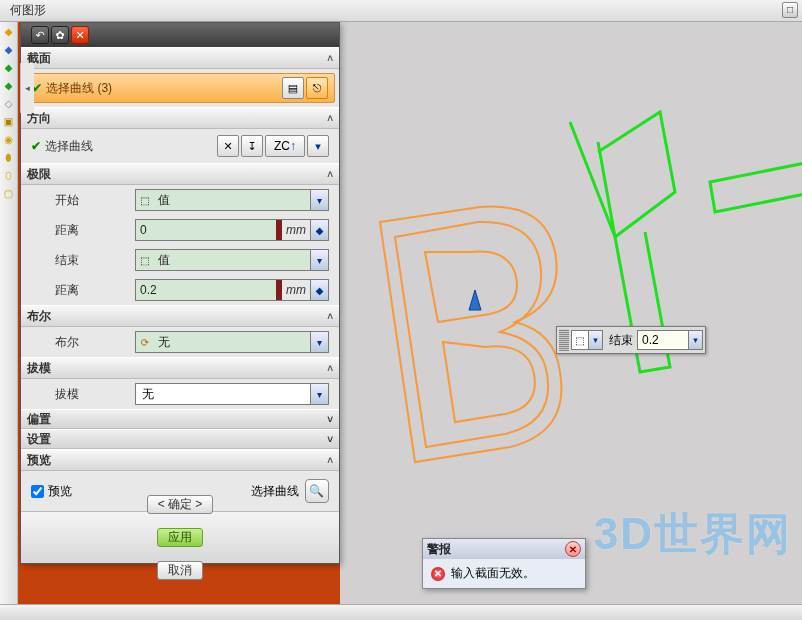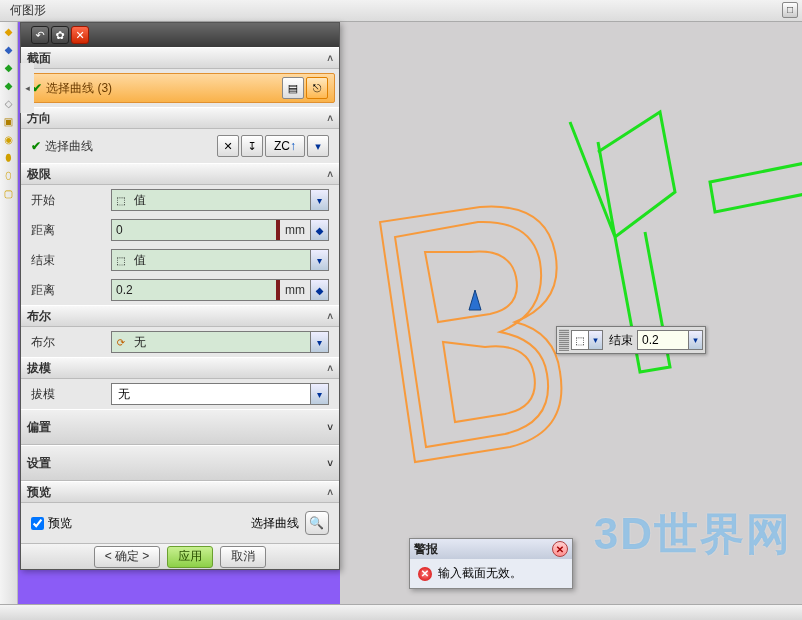--- a/index.html
+++ b/index.html
@@ -1,89 +1,89 @@
 <!DOCTYPE html>
 <html><head>
 <meta charset="utf-8">
 <style>
 * { margin: 0; padding: 0; box-sizing: border-box; font-family: "Microsoft YaHei", SimSun, Arial, sans-serif; font-size: 12px; }
 body { width: 802px; height: 620px; background: #d0d0d0; position: relative; overflow: hidden; }
 
-.main-bg { position: absolute; left: 0; top: 0; right: 0; bottom: 0; background: #8b5cf6; }
+.main-bg { position: absolute; left: 0; top: 0; right: 0; bottom: 0; background: #c2410c; }
 .top-strip { position: absolute; left: 0; top: 0; right: 0; height: 22px; background: linear-gradient(#f2f2f2,#dcdcdc); border-bottom: 1px solid #aaa; padding-left: 10px; line-height: 20px; color: #333; }
 .top-strip .right-btn { position:absolute; right:4px; top:2px; width:16px; height:16px; background:linear-gradient(#fff,#ccc); border:1px solid #888; border-radius:2px; display:flex; align-items:center; justify-content:center; font-size:10px; }
 .left-tools { position: absolute; left: 0; top: 22px; width: 18px; bottom: 0; background: linear-gradient(to right,#f4f4f4,#dedede); border-right:1px solid #bbb; }
 .left-tool { width: 16px; height: 16px; margin: 2px auto; border:1px solid transparent; font-size:10px; text-align:center; line-height:14px; }
 
 .dialog { position: absolute; left: 20px; top: 22px; width: 320px; background: #e8e8e8; border: 1px solid #555; box-shadow: 2px 2px 6px rgba(0,0,0,.3); }
 .dlg-title { height: 24px; background: linear-gradient(#6a6a6a,#3a3a3a); color: #fff; display: flex; align-items: center; padding: 0 4px 0 8px; }
 .dlg-title .t { flex: 1; font-weight: bold; }
 .title-btn { width: 18px; height: 18px; margin-left: 2px; border-radius: 3px; display: flex; align-items: center; justify-content: center; font-size: 11px; color: #fff; border:1px solid #222; background: linear-gradient(#777,#444); }
 .title-btn.red { background: linear-gradient(#ff6a4a,#d02800); border-color:#a01800; }
 
 .section-hdr { height: 22px; background: linear-gradient(#f8f8f8,#d8d8d8); border-top:1px solid #fff; border-bottom:1px solid #bbb; display:flex; align-items:center; padding:0 6px; font-weight:bold; color:#333; }
 .section-hdr .chev { margin-left:auto; font-size:10px; color:#555; }
 .section-body { background:#e8e8e8; }
 
-.row { display:flex; align-items:center; padding:4px 10px; min-height:30px; }
+.row { display:flex; align-items:center; padding:4px 10px; min-height:30px;margin-left:24px; }
 .row .lbl { width:80px; color:#333; }
 .sel-curve-row { background: linear-gradient(#ffd9a0,#f9b24a); border:1px solid #e09030; margin:4px; border-radius:2px; height:30px; display:flex; align-items:center; padding:0 6px; }
 .sel-curve-row .check { color:#0a8a00; font-weight:bold; margin-right:4px; }
 .sel-curve-row .txt { flex:1; color:#6a3b00; }
 .icon-btn { width:22px; height:22px; border:1px solid #888; background:linear-gradient(#fff,#ddd); border-radius:2px; margin-left:2px; display:flex; align-items:center; justify-content:center; font-size:11px; }
 .icon-btn.hl { border-color:#e08000; background:linear-gradient(#ffe8c0,#ffb850); }
 
 .vec-row { display:flex; align-items:center; padding:4px 10px; height:34px; }
 .vec-row .check { color:#0a8a00; font-weight:bold; margin-right:4px; }
 .vec-row .txt { flex:1; color:#333; }
 
 .combo { flex:1; display:flex; height:22px; border:1px solid #7a7a7a; background:#d5e8d5; }
 .combo .ci { width:18px; display:flex; align-items:center; justify-content:center; font-size:10px; }
 .combo .ct { flex:1; padding:0 4px; display:flex; align-items:center; color:#222; }
 .combo .ca { width:18px; background:linear-gradient(#eef,#bcd); border-left:1px solid #7a7a7a; display:flex; align-items:center; justify-content:center; color:#003399; font-size:10px; }
 
 .num-field { display:flex; height:22px; border:1px solid #7a7a7a; background:#d5e8d5; flex:1; }
 .num-field input { border:none; background:transparent; flex:1; padding:0 4px; color:#222; outline:none; font-size:12px; width:20px; }
-.num-field .unit { width:34px; border-left:4px solid #7f1d1d; display:flex; align-items:center; justify-content:center; color:#333; background:#e8e8e8; }
+.num-field .unit { width:34px; border-left:6px solid #7f1d1d; display:flex; align-items:center; justify-content:center; color:#333; background:#e8e8e8;font-style:italic; }
 .num-field .spin { width:18px; background:linear-gradient(#eef,#bcd); border-left:1px solid #7a7a7a; display:flex; align-items:center; justify-content:center; color:#003399; font-size:10px; }
 
 .combo-plain { flex:1; display:flex; height:22px; border:1px solid #7a7a7a; background:#fff; }
 .combo-plain .ct { flex:1; padding:0 6px; display:flex; align-items:center; }
 .combo-plain .ca { width:18px; background:linear-gradient(#eef,#bcd); border-left:1px solid #7a7a7a; display:flex; align-items:center; justify-content:center; color:#003399; font-size:10px; }
 
-.collapsed-hdr { height:36px; background:linear-gradient(#f0f0f0,#d4d4d4); border-top:1px solid #fff; border-bottom:1px solid #bbb; display:flex; align-items:center; padding:4px 6px; font-weight:bold; color:#333; }
+.collapsed-hdr { height:20px; background:linear-gradient(#f0f0f0,#d4d4d4); border-top:1px solid #fff; border-bottom:1px solid #bbb; display:flex; align-items:center; padding:4px 6px; font-weight:bold; color:#333; }
 .collapsed-hdr .chev { margin-left:auto; font-size:10px; }
 
 .preview-row { display:flex; align-items:center; padding:8px 10px; }
 .preview-row input[type=checkbox] { margin-right:4px; }
 .preview-row .spacer { flex:1; }
 .mag { width:24px; height:24px; border:1px solid #888; border-radius:4px; background:linear-gradient(#fff,#ddd); display:flex; align-items:center; justify-content:center; margin-left:6px; }
 
-.dlg-footer { height:26px; background:linear-gradient(#f4f4f4,#d8d8d8); border-top:1px solid #bbb; display:flex; align-items:center; justify-content:center; gap:7px; }
+.dlg-footer { height:52px; background:linear-gradient(#f4f4f4,#d8d8d8); border-top:1px solid #bbb; display:flex; align-items:center; justify-content:center; gap:14px;flex-direction:column; }
 .btn { height:22px; padding:0 10px; border:1px solid #888; border-radius:3px; background:linear-gradient(#fff,#dcdcdc); display:flex; align-items:center; color:#333; }
 .btn.green { background:linear-gradient(#c8f090,#8dd048); border-color:#6aa030; color:#2a5000;justify-content:center; }
 
 
 .viewport { position:absolute; left:340px; top:22px; right:0; bottom:16px; background:#d2d0d1; overflow:hidden; }
 .wm { position:absolute; right:10px; bottom:40px; font-size:44px; font-weight:bold; color:rgba(90,170,230,.55); text-shadow:0 0 2px rgba(255,255,255,.4); letter-spacing:2px; }
 .wm2 { position:absolute; right:10px; bottom:10px; font-size:18px; color:rgba(90,170,230,.55); }
 
 
 .float-pop { position:absolute; left:556px; top:326px; display:flex; align-items:center; background:#dcdcdc; border:1px solid #7a7a7a; box-shadow:1px 1px 3px rgba(0,0,0,.3); padding:2px; }
 .float-pop .grip { width:10px; height:22px; background:repeating-linear-gradient(0deg,#888,#888 1px,#ccc 1px,#ccc 2px); }
 .float-pop .combo-small { display:flex; height:20px; border:1px solid #7a7a7a; background:#fff; margin:0 2px; }
 .float-pop .combo-small .ci{width:16px;display:flex;align-items:center;justify-content:center;font-size:10px;}
 .float-pop .combo-small .ca{width:14px;background:linear-gradient(#eef,#bcd);border-left:1px solid #7a7a7a;display:flex;align-items:center;justify-content:center;color:#003399;font-size:9px;}
 .float-pop .lbl2{padding:0 4px;}
 .float-pop .val { display:flex; height:20px; border:1px solid #7a7a7a; background:#fcfff0; }
 .float-pop .val .n{width:50px;padding:0 4px;display:flex;align-items:center;}
 .float-pop .val .ca{width:14px;background:linear-gradient(#eef,#bcd);border-left:1px solid #7a7a7a;display:flex;align-items:center;justify-content:center;color:#003399;font-size:9px;}
 
 
-.alert { position:absolute; left:409px; top:538px; width:164px; border:1px solid #888; background:#e8ecf4; box-shadow:2px 2px 5px rgba(0,0,0,.3); }
+.alert { position:absolute; left:422px; top:538px; width:164px; border:1px solid #888; background:#e8ecf4; box-shadow:2px 2px 5px rgba(0,0,0,.3); }
 .alert .ah { height:20px; background:linear-gradient(#e4e8f4,#c4ccdc); display:flex; align-items:center; padding:0 4px; font-weight:bold; color:#222; }
 .alert .ah .x { margin-left:auto; width:16px; height:16px; border:1px solid #b04040; border-radius:8px; background:linear-gradient(#ffd0d0,#ff9090); display:flex; align-items:center; justify-content:center; color:#a00000; font-size:10px; }
 .alert .ab { padding:6px 8px; display:flex; align-items:center; gap:6px; }
 .alert .ab .ei { width:14px; height:14px; border-radius:7px; background:radial-gradient(#ff8080,#d00000); color:#fff; font-size:10px; font-weight:bold; display:flex; align-items:center; justify-content:center; }
 
 .edge-chev { position:absolute; width:14px; height:50px; display:flex; align-items:center; justify-content:center; background:#e8e8e8; border-left:1px solid #bbb; font-size:9px; color:#555; }
 .status-bar { position:absolute; left:0; right:0; bottom:0; height:16px; background:linear-gradient(#f4f4f4,#d8d8d8); border-top:1px solid #aaa; }
 
 svg.sketch { position:absolute; left:0; top:0; }
 </style>

